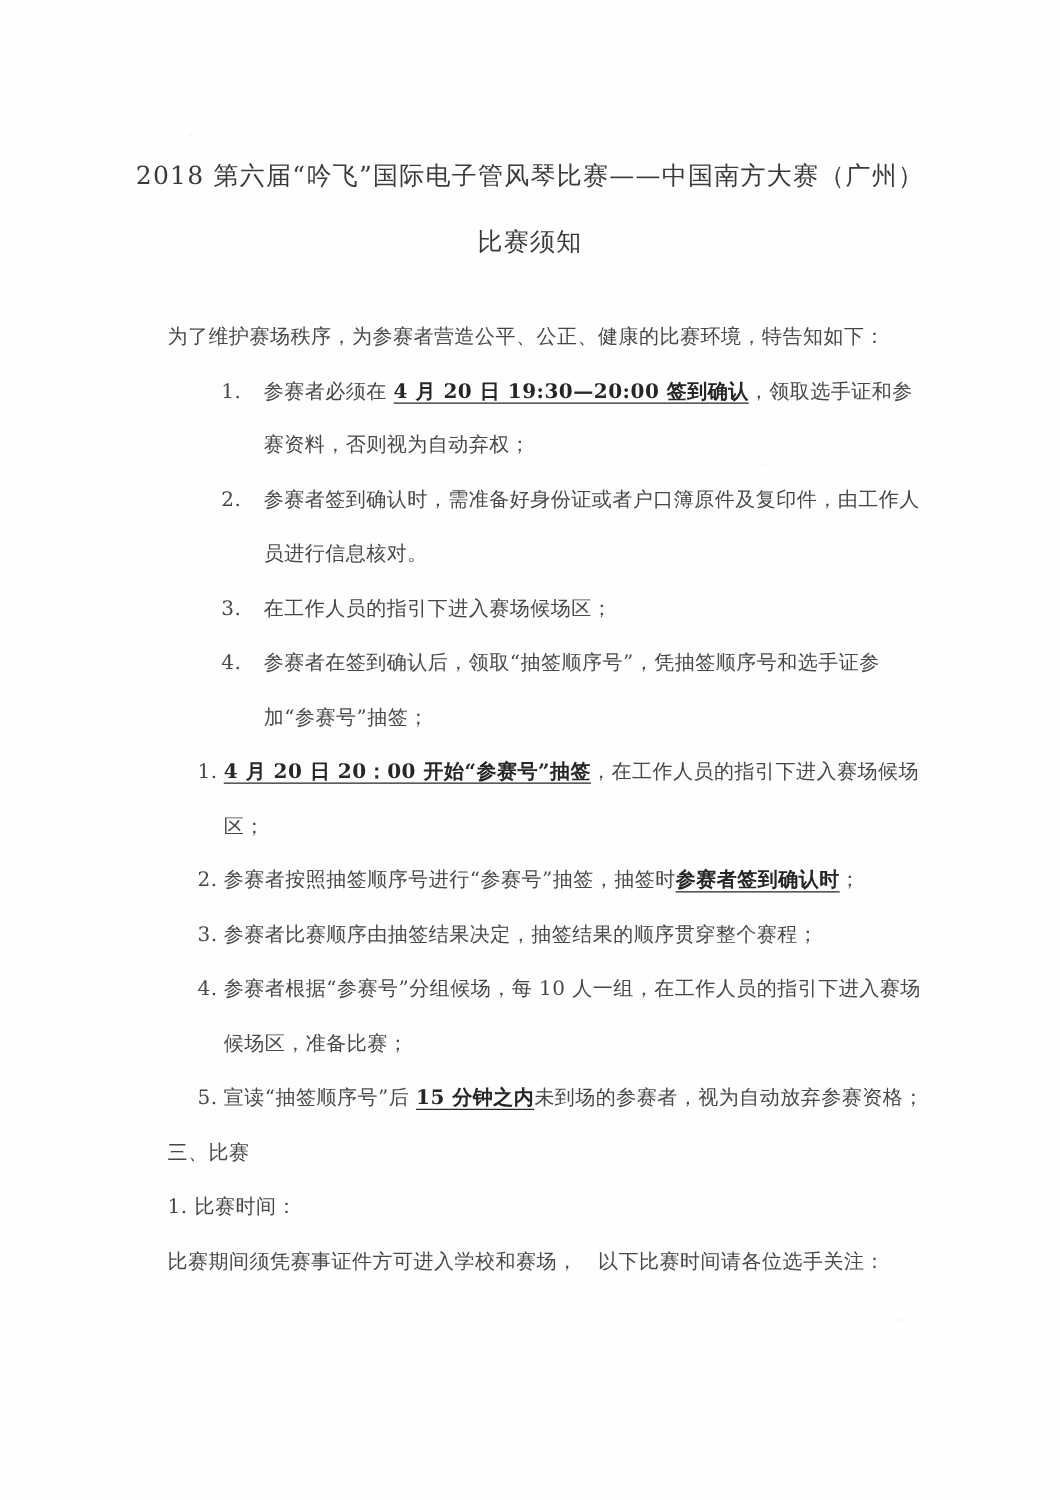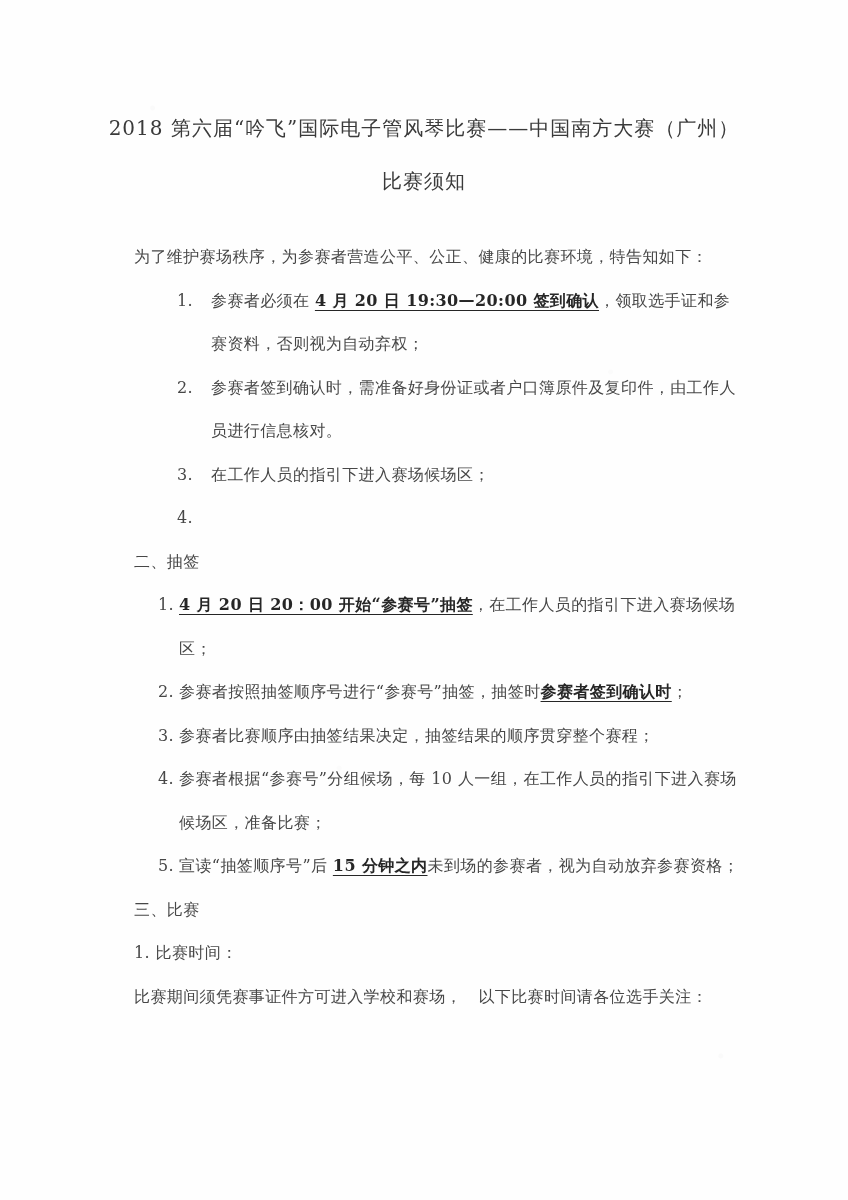--- a/index.html
+++ b/index.html
@@ -19,21 +19,21 @@
       radial-gradient(circle at 85% 88%, rgba(0,0,0,0.015) 0 2px, transparent 3px),
       #fefefe;
     color: #444444;
     font-family: "DejaVu Serif", "Liberation Serif", serif;
     overflow: hidden;
   }
   .content {
     position: absolute;
     left: 103px;
     width: 642px;
-    top: 4px;
+    top: 16px;
   }
   .doc-title {
     margin: 98px 0 0 0;
     font-size: 20px;
     font-weight: 500;
     line-height: 53px;
     text-align: center;
     color: #3a3a3a;
     letter-spacing: 1px;
   }
@@ -94,24 +94,24 @@
         <div class="item">
           <span class="item-num">2.</span>
           <span class="item-text"><span>参赛者签到确认时，需准备好身份证或者户口簿原件及复印件，由工作人员进行信息核对。</span><span></span></span>
         </div>
         <div class="item">
           <span class="item-num">3.</span>
           <span class="item-text"><span>在工作人员的指引下进入赛场候场区；</span><span></span></span>
         </div>
         <div class="item">
           <span class="item-num">4.</span>
+          <span class="item-text"><span>参赛者在签到确认后，领取“抽签顺序号”，凭抽签顺序号和选手证参加“参赛号”抽签；</span><span></span></span>
         </div>
       </div>
 
-      <h2>二、抽签</h2>
 
       <div class="list-draw">
         <div class="item">
           <span class="item-num">1.</span>
           <span class="item-text"><span></span><span class="em-run">4 月 20 日 20：00 开始“参赛号”抽签</span><span>，在工作人员的指引下进入赛场候场区；</span></span>
         </div>
         <div class="item">
           <span class="item-num">2.</span>
           <span class="item-text"><span>参赛者按照抽签顺序号进行“参赛号”抽签，抽签时</span><span class="em-run">参赛者签到确认时</span><span>；</span></span>
         </div>

